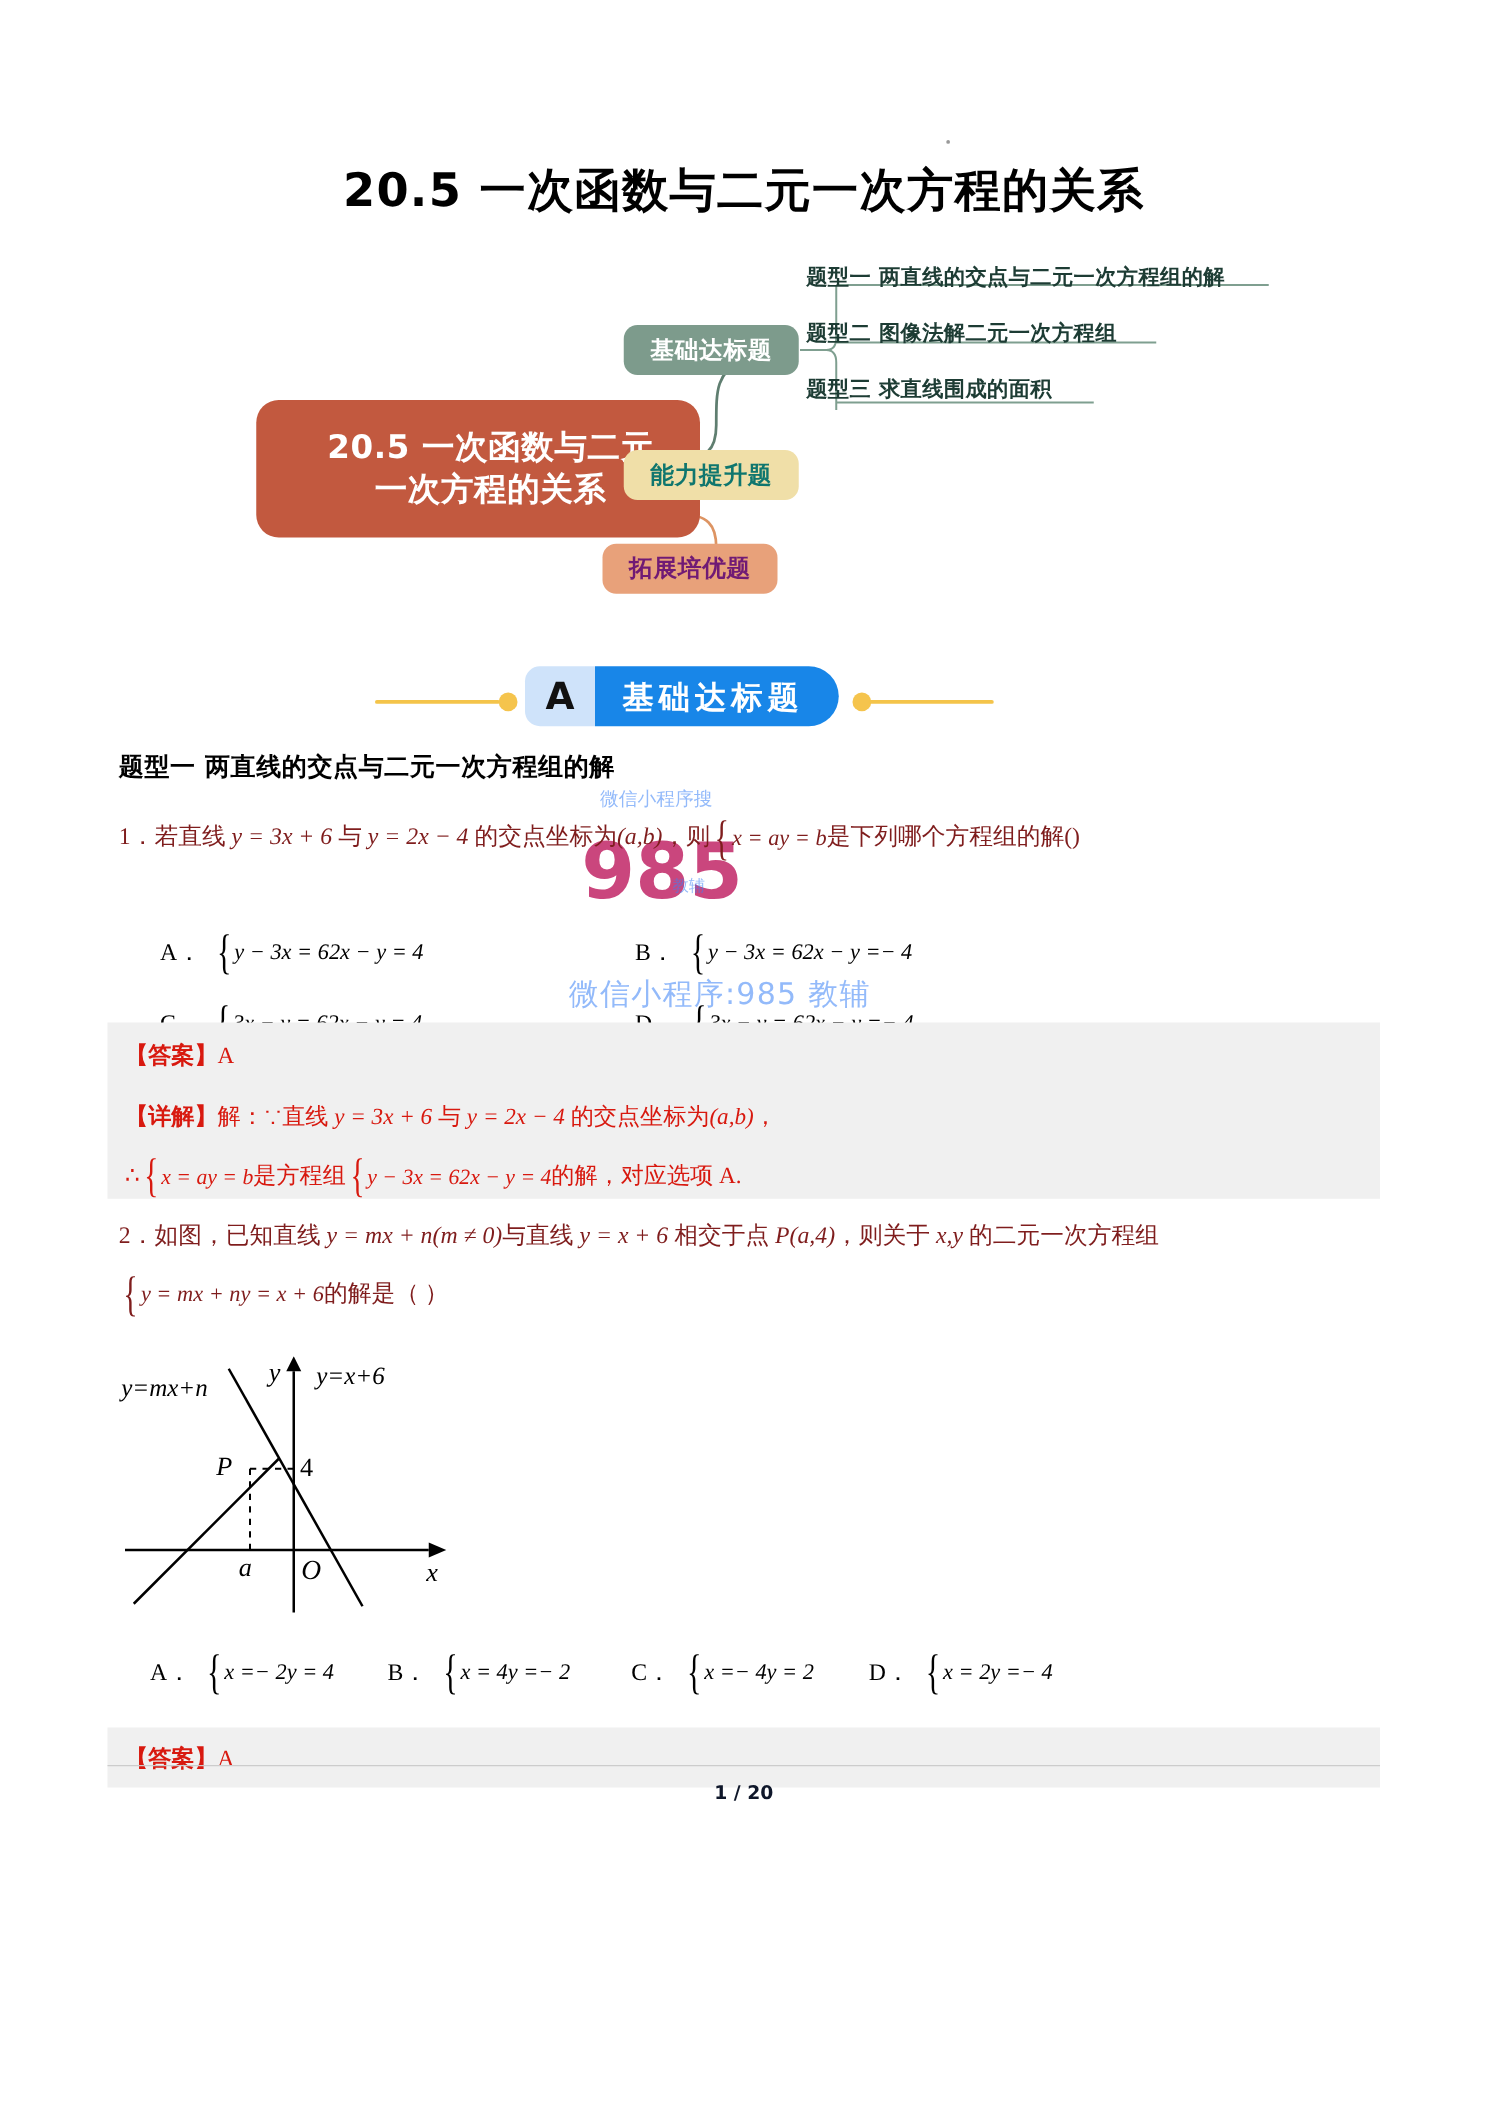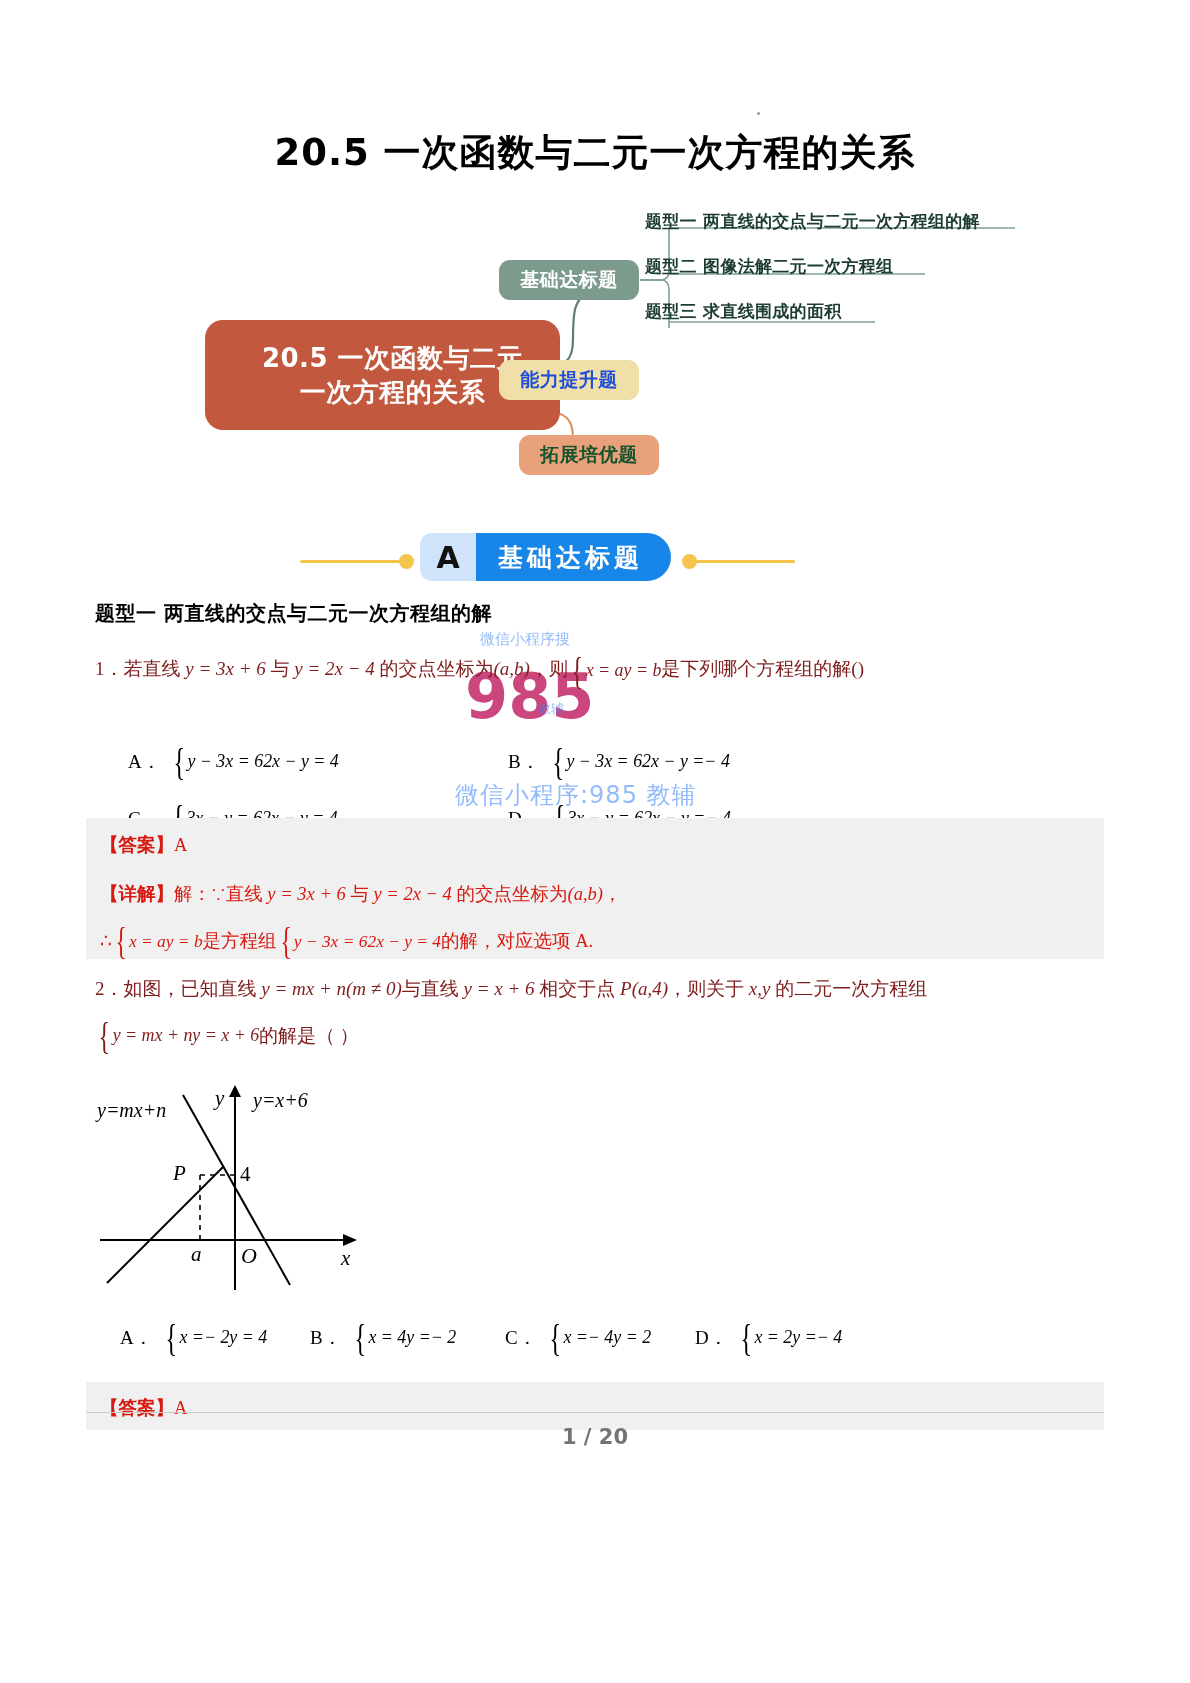--- a/index.html
+++ b/index.html
@@ -62,22 +62,22 @@
     border-radius:11px;
     display:flex;align-items:center;justify-content:center;
     font-family:"DejaVu Sans", sans-serif;
     font-weight:bold;
     font-size:19px;
     letter-spacing:.5px;
     height:40px;
     width:140px;
   }
   .mm-b1{left:404px; top:60px;  background:#7d9b8c; color:#fff;}
-  .mm-b2{left:404px; top:160px; background:#f0dfa8; color:#1d4ed8;}
-  .mm-b3{left:424px; top:235px; background:#e8a17a; color:#14532d;font-family:Liberation Mono, monospace;}
+  .mm-b2{left:404px; top:160px; background:#f0dfa8; color:#0f766e;}
+  .mm-b3{left:387px; top:235px; background:#e8a17a; color:#701a75;font-family:Liberation Mono, monospace;}
 
   .mm-leaf{
     position:absolute;
     font-family:"DejaVu Sans", sans-serif;
     font-weight:bold;
     font-size:17px;
     color:#1d3c34;
     white-space:nowrap;
     letter-spacing:.3px;
   }
@@ -210,22 +210,22 @@
   .wm3{left:465px;top:660px;font-size:62px;font-weight:bold;color:#be185d;opacity:.8;}
   .wm4{left:538px;top:700px;font-size:13px;}
 
   
   .footer{
     position:absolute;
     left:0;right:0;top:1425px;
     text-align:center;
     font-family:"DejaVu Sans", sans-serif;
     font-weight:bold;
-    font-size:21px;
-    color:#737373;
+    font-size:15px;
+    color:#0f172a;
   }
   .footer-rule{
     position:absolute;
     left:86px;right:86px;top:1412px;
     height:1px;background:#cccccc;
   }
 </style>
 </head>
 <body>
 

